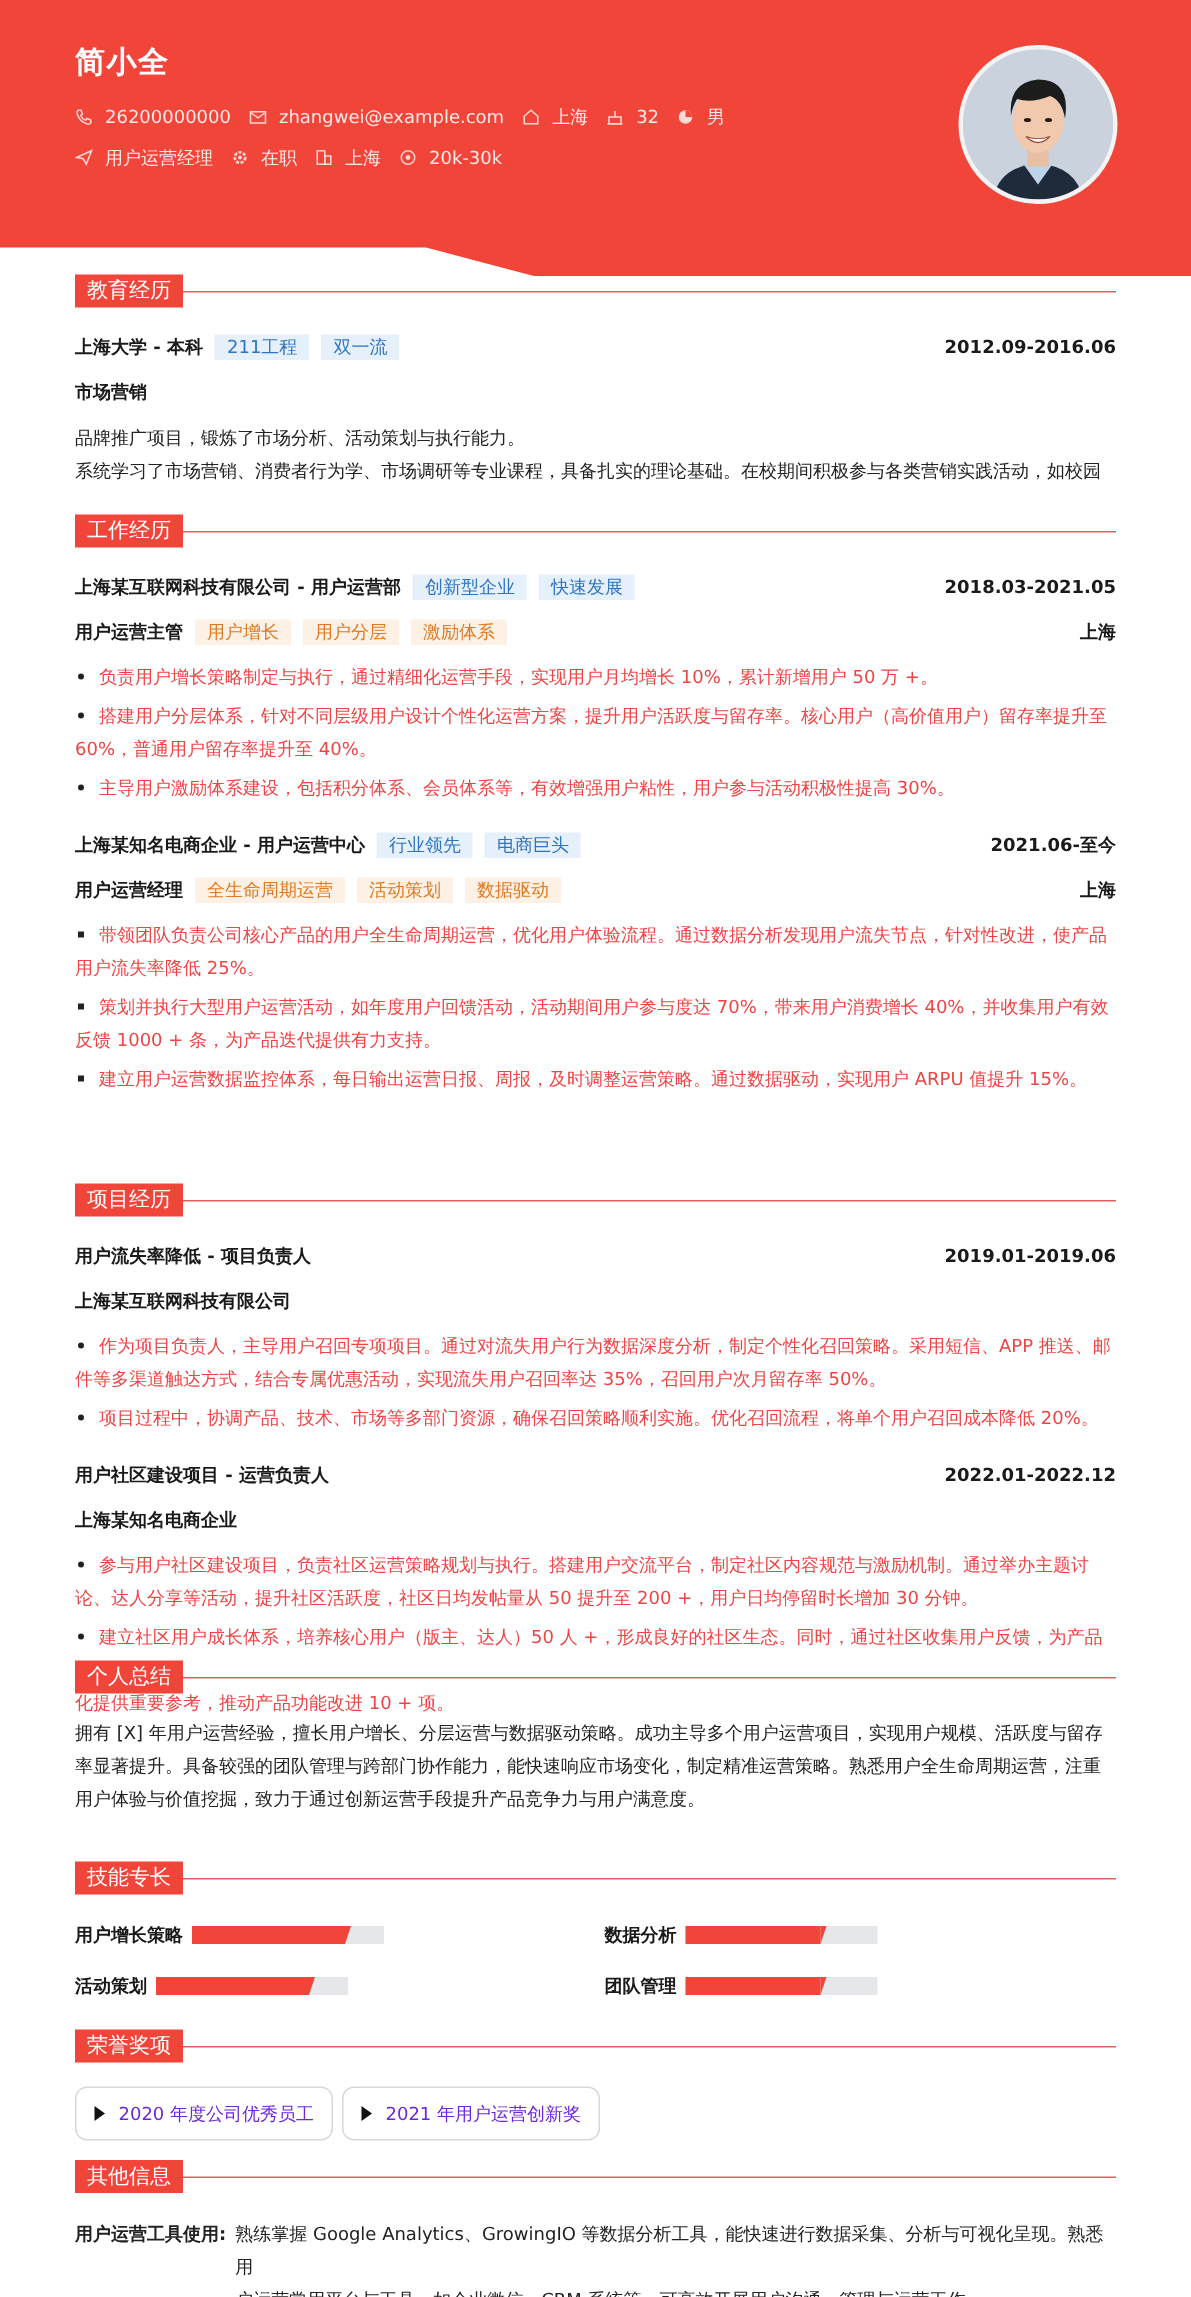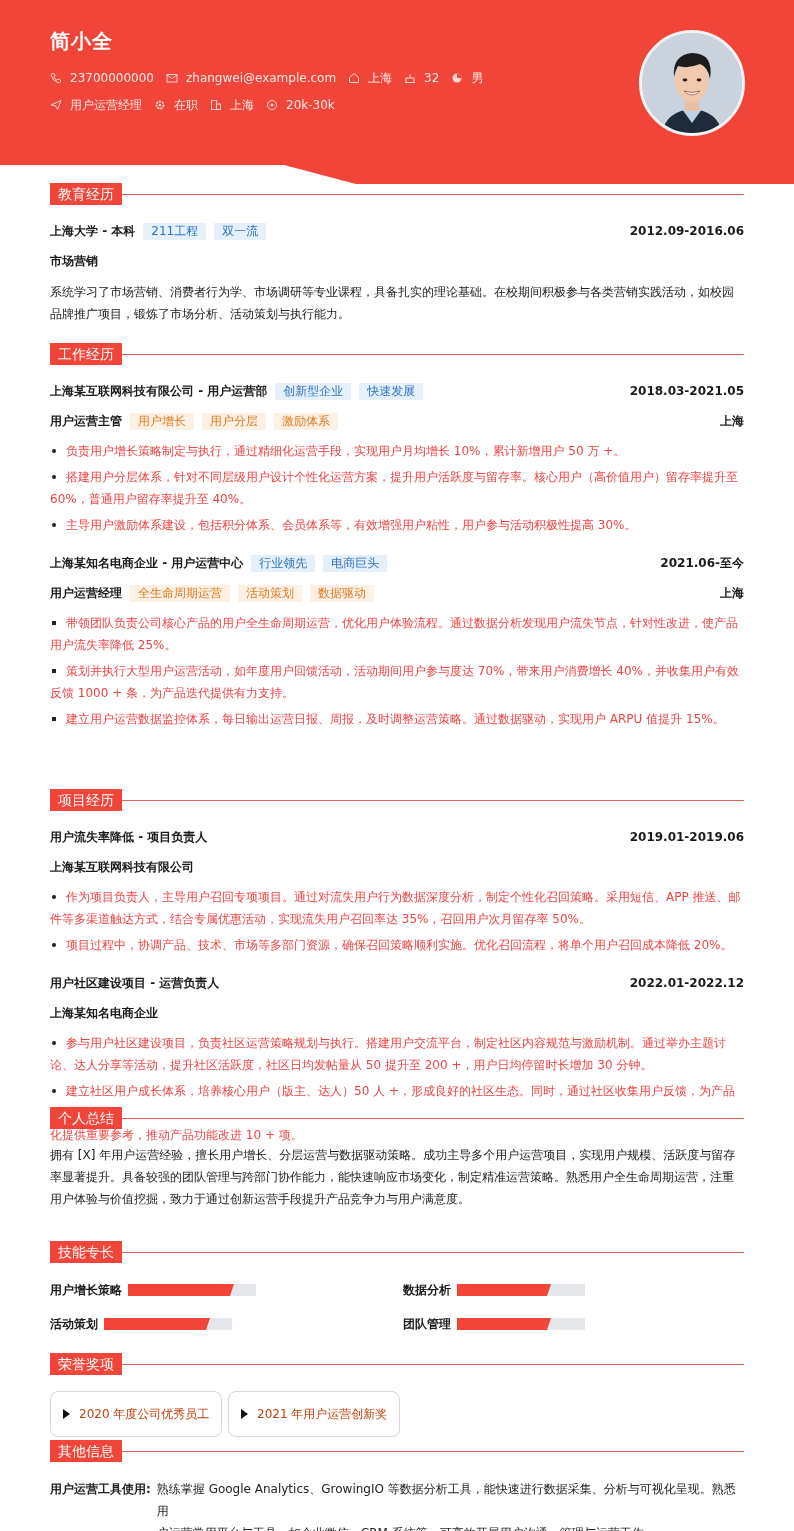--- a/index.html
+++ b/index.html
@@ -32,41 +32,41 @@
   .bullet { position: absolute; left: 0; width: 694px; font-size: 12px; line-height: 22px; color: #ef4444; padding-left: 0; }
   .bullet .dot { display: inline-block; width: 4px; height: 4px; border-radius: 50%; background: #222; margin: 0 10px 2px 2px; vertical-align: middle; }
   .bullet .sq { display: inline-block; width: 4px; height: 4px; background: #222; margin: 0 10px 2px 2px; vertical-align: middle; }
 
   .skill { position: absolute; display: flex; align-items: center; height: 14px; }
   .skill .sk-label { font-weight: bold; font-size: 12px; color: #1a1a1a; margin-right: 6px; white-space: nowrap; }
   .skill .track { position: relative; width: 128px; height: 12px; background: #e6e7ea; }
   .skill .fill { position: absolute; left: 0; top: 0; height: 12px; background: #f2453a; }
   .skill .fill::after { content: ""; position: absolute; right: -4px; top: 0; width: 0; height: 0; border-top: 12px solid #f2453a; border-right: 4px solid transparent; }
 
-  .award { position: absolute; top: 0; height: 46px; border: 1px solid #d8d8d8; border-radius: 8px; display: flex; align-items: center; padding: 0 12px; font-size: 12px; color: #c2410c; background: #fff; justify-content: center; }
+  .award { position: absolute; top: 0; height: 36px; border: 1px solid #d8d8d8; border-radius: 8px; display: flex; align-items: center; padding: 0 12px; font-size: 12px; color: #6d28d9; background: #fff; justify-content: center; }
   .award .tri { width: 0; height: 0; border-left: 7px solid #111; border-top: 5px solid transparent; border-bottom: 5px solid transparent; margin-right: 9px; }
 
   .other { position: absolute; left: 0; width: 694px; display: flex; font-size: 12px; line-height: 22px; color: #222; }
   .other .ok { font-weight: bold; white-space: nowrap; margin-right: 6px; }
 </style>
 </head>
 <body>
 
 <div class="header">
   <svg class="header-bg" viewBox="0 0 794 184" preserveAspectRatio="none">
     <polygon points="0,0 794,0 794,184 356,184 284,165 0,165" fill="#f2453a"></polygon>
   </svg>
   <div class="name">简小全</div>
 
   <div class="info-row r1">
     <div class="info-item">
       <svg viewBox="0 0 12 12">
           <path d="M2 1.5 L4 1.5 L5 4 L3.8 5 Q5 7.5 7 8.2 L8 7 L10.5 8 L10.5 10 Q9.5 11 8 10.6 Q3 9 1.4 3.8 Q1.2 2.4 2 1.5Z" fill="none" stroke="#ffd8d3" stroke-width="1"></path>
         </svg>
-      <span>23700000000</span>
+      <span>26200000000</span>
     </div>
     <div class="info-item">
       <svg viewBox="0 0 12 12">
           <rect x="1" y="2.5" width="10" height="7.5" fill="none" stroke="#ffd8d3" stroke-width="1"></rect>
           <path d="M1 3 L6 6.5 L11 3" fill="none" stroke="#ffd8d3" stroke-width="1"></path>
         </svg>
       <span>zhangwei@example.com</span>
     </div>
     <div class="info-item">
       <svg viewBox="0 0 12 12">
@@ -146,22 +146,22 @@
       <span class="bold">上海大学 - 本科</span>
       <span class="tag blue">211工程</span>
       <span class="tag blue">双一流</span>
     </div>
     <span class="date">2012.09-2016.06</span>
   </div>
   <div class="row" style="top:69px;">
     <span class="bold">市场营销</span>
   </div>
   <div class="para" style="top:98px;">
+    <div>品牌推广项目，锻炼了市场分析、活动策划与执行能力。</div>
     <div>系统学习了市场营销、消费者行为学、市场调研等专业课程，具备扎实的理论基础。在校期间积极参与各类营销实践活动，如校园</div>
-    <div>品牌推广项目，锻炼了市场分析、活动策划与执行能力。</div>
   </div>
 </div>
 
 <div class="section" style="top:343px;">
   <div class="sec-title">
     <span class="lbl">工作经历</span>
     <span class="line"></span>
   </div>
 
   <div class="row" style="top:39px;">

